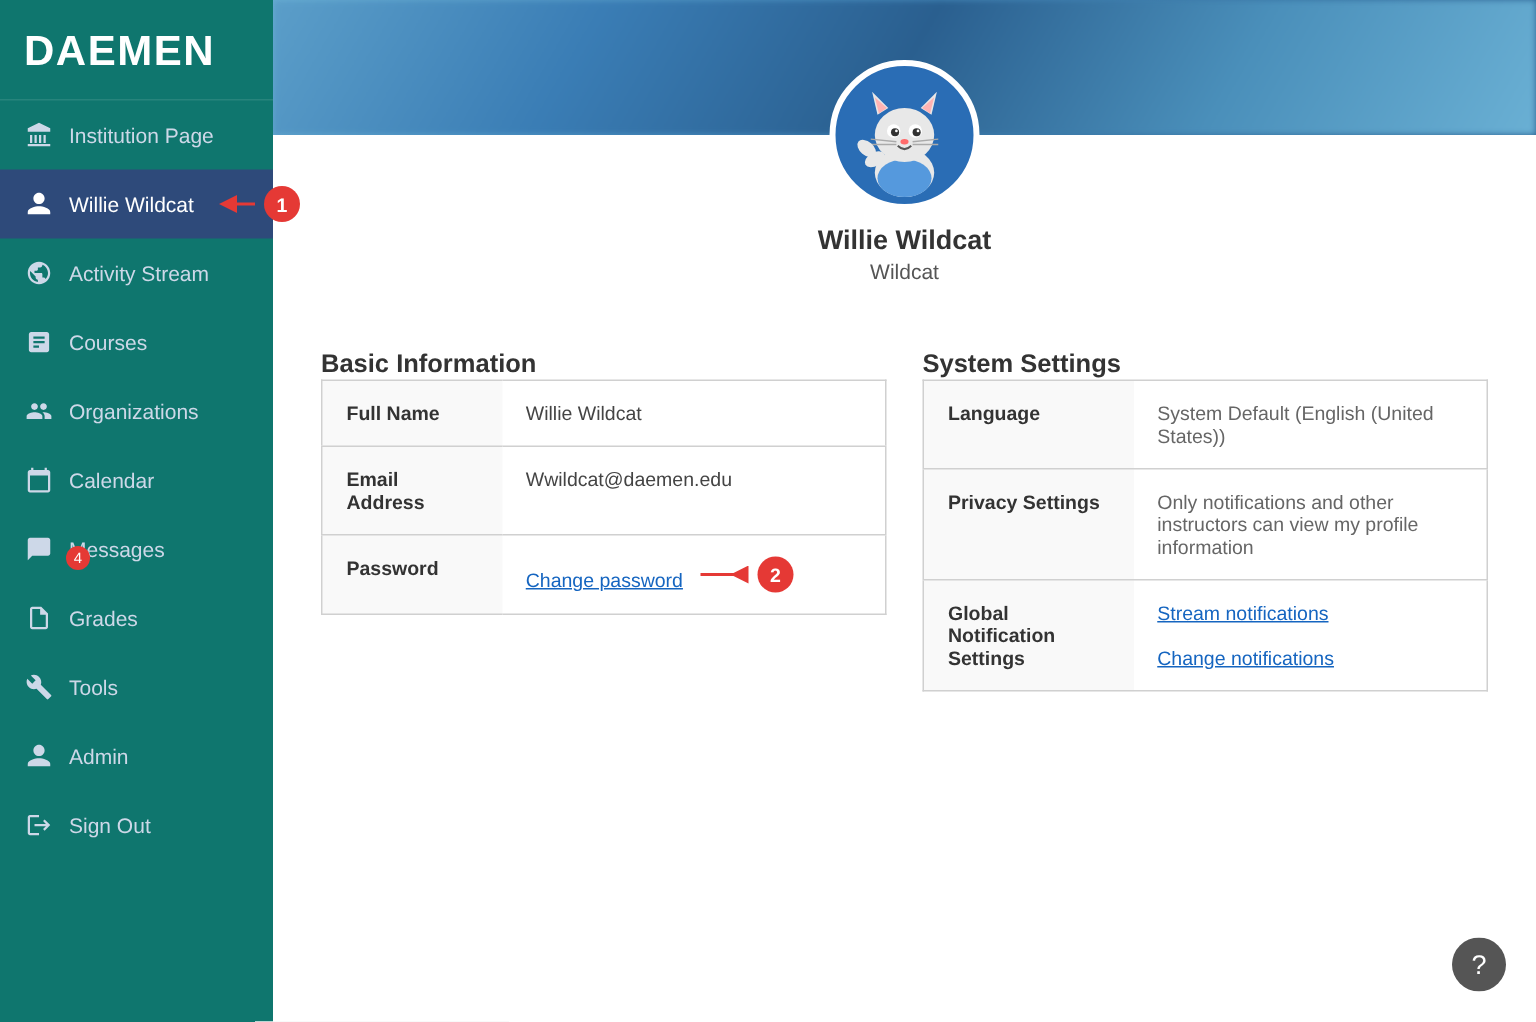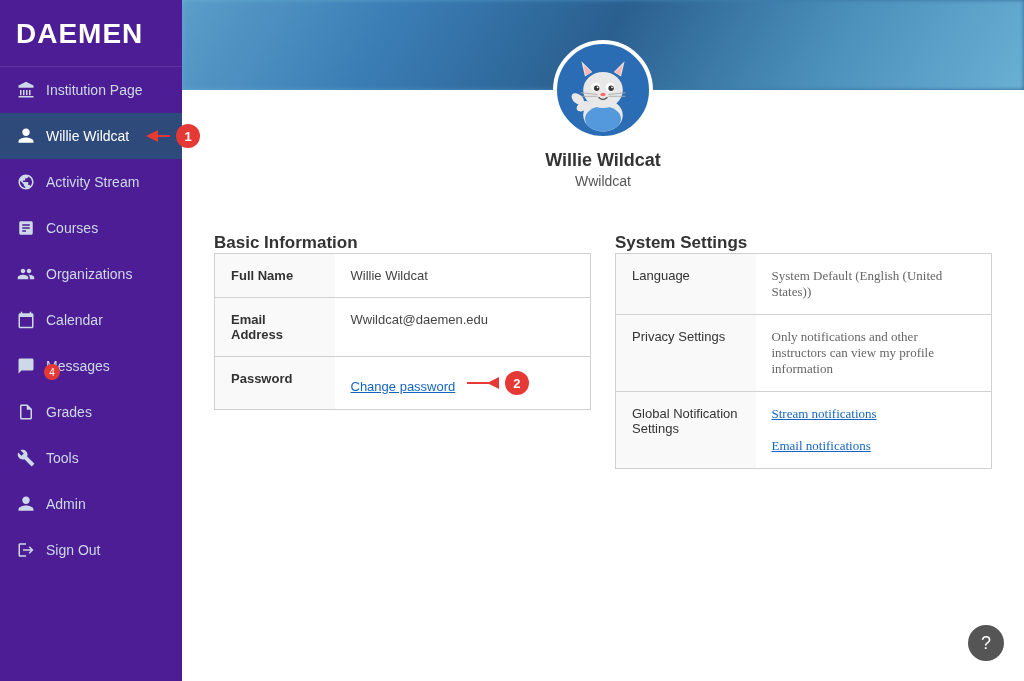--- a/index.html
+++ b/index.html
@@ -2,21 +2,21 @@
 <html><head>
   <meta charset="utf-8">
   <style>
     * { margin: 0; padding: 0; box-sizing: border-box; }
     body { font-family: Arial, sans-serif; background: #f0f0f0; width: 1024px; height: 681px; overflow: hidden; display: flex; }
 
     
     .sidebar {
       width: 182px;
       min-width: 182px;
-      background: #4c1d95;
+      background: #0f766e;
       color: white;
       display: flex;
       flex-direction: column;
       height: 681px;
     }
     .sidebar-logo {
       padding: 18px 16px 16px 16px;
       font-size: 28px;
       font-weight: bold;
       color: white;
@@ -167,28 +167,27 @@
     .system-table tr {
       border-bottom: 1px solid #d0d0d0;
     }
     .system-table tr:last-child { border-bottom: none; }
     .system-table td {
       padding: 14px 16px;
       font-size: 13px;
       vertical-align: top;
     }
     .system-table td:first-child {
-      font-weight: normal;
+      font-weight: bold;
       color: #333;
       width: 140px;
       background: #f9f9f9;
     }
     .system-table td:last-child {
       color: #666;
-      font-family: Liberation Serif, serif;
     }
     .link-blue {
       color: #1565c0;
       text-decoration: underline;
       cursor: pointer;
     }
 
     
     .help-btn {
       position: fixed;
@@ -366,21 +365,21 @@
         <line x1="25" y1="53" x2="44" y2="55" stroke="#aaa" stroke-width="1"></line>
         <line x1="25" y1="57" x2="44" y2="57" stroke="#aaa" stroke-width="1"></line>
         <line x1="56" y1="55" x2="75" y2="53" stroke="#aaa" stroke-width="1"></line>
         <line x1="56" y1="57" x2="75" y2="57" stroke="#aaa" stroke-width="1"></line>
 
         <ellipse cx="28" cy="68" rx="8" ry="5" fill="#e8e8e8" transform="rotate(-30 28 68)"></ellipse>
         <ellipse cx="22" cy="60" rx="5" ry="8" fill="#e8e8e8" transform="rotate(-50 22 60)"></ellipse>
       </svg>
     </div>
     <div class="profile-name">Willie Wildcat</div>
-    <div class="profile-username">Wwildcat</div>
+    <div class="profile-username">Wildcat</div>
   </div>
 
   <div class="info-sections">
 
     <div class="info-section">
       <div class="section-title">Basic Information</div>
       <table class="info-table">
         <tbody>
             <tr>
           <td>Full Name</td>
@@ -421,21 +420,21 @@
           <td>System Default (English (United States))</td>
         </tr>
         <tr>
           <td>Privacy Settings</td>
           <td>Only notifications and other instructors can view my profile information</td>
         </tr>
         <tr>
           <td>Global Notification Settings</td>
           <td>
             <a class="link-blue">Stream notifications</a><br><br>
-            <a class="link-blue">Email notifications</a>
+            <a class="link-blue">Change notifications</a>
           </td>
         </tr>
       </tbody>
         </table>
     </div>
   </div>
 </div>
 
 <div class="help-btn">
   <span>?</span>

